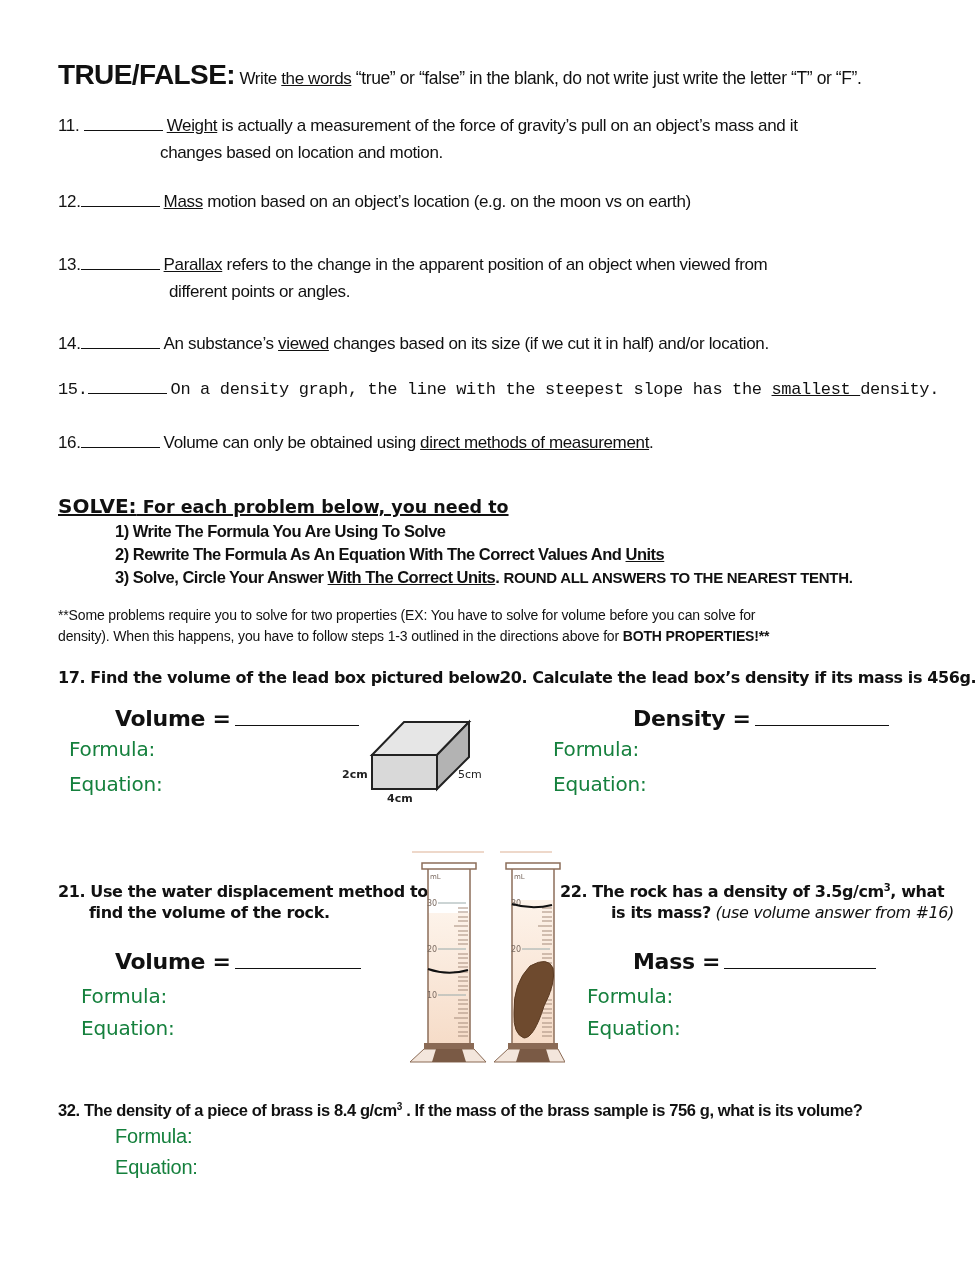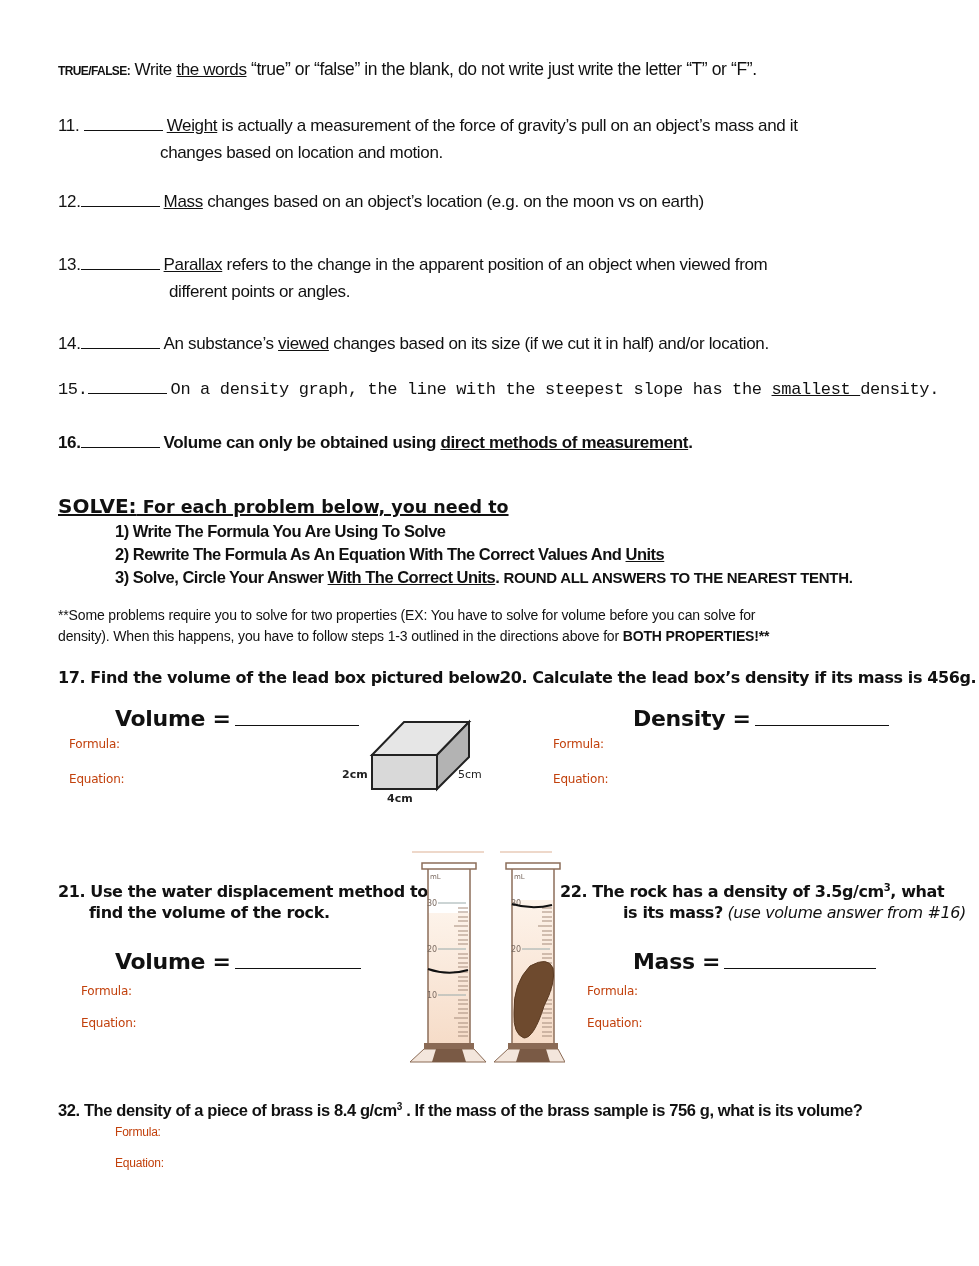--- a/index.html
+++ b/index.html
@@ -8,74 +8,74 @@
     font-family: "DejaVu Sans", "Liberation Sans", sans-serif;
     color: #111;
   }
   .abs { position: absolute; white-space: nowrap; }
   .cond { font-family: "Liberation Sans", "DejaVu Sans", sans-serif; letter-spacing: -0.3px; }
   .u { text-decoration: underline; }
   .b { font-weight: bold; }
   .i { font-style: italic; }
 
   .tf-head { left: 58px; top: 59px; font-size: 17.5px; letter-spacing: -0.4px; }
-  .tf-head .big { font-size: 12px; font-weight: bold; letter-spacing: -0.6px; }
+  .tf-head .big { font-size: 28px; font-weight: bold; letter-spacing: -0.6px; }
   .tf-head .mid { font-weight: normal; font-size: 17px; }
 
   .q { font-size: 17px; letter-spacing: -0.35px; line-height: 27px; }
   .q .num { display: inline-block; }
   .q .blank { display: inline-block; width: 79px; border-bottom: 1px solid #111; height: 14px; vertical-align: baseline; margin-right: 4px; }
 
   .solve-title { left: 58px; top: 494px; font-size: 20px; font-weight: bold; text-decoration: underline; }
   .solve-title .small { font-size: 17.5px; }
   .step { left: 115px; font-size: 16.5px; font-weight: bold; letter-spacing: -0.5px; }
   .step .caps { font-size: 15px; letter-spacing: -0.3px; }
 
   .note { left: 58px; font-size: 14px; letter-spacing: -0.15px; }
 
   .prob { font-size: 16px; font-weight: bold; letter-spacing: -0.4px; }
   .ans { font-size: 22px; font-weight: bold; letter-spacing: -0.3px; }
   .ans .line { display: inline-block; border-bottom: 1.5px solid #111; height: 14px; vertical-align: baseline; margin-left: 4px; }
-  .lbl { font-size: 12px; color: #c2410c; letter-spacing: -0.2px; }
+  .lbl { font-size: 20px; color: #15803d; letter-spacing: -0.2px; }
   .sup { font-size: 10px; vertical-align: super; line-height: 0; }
 </style>
 </head>
 <body>
 
 <div class="abs tf-head cond">
   <span class="big">TRUE/FALSE:</span>
   <span class="mid">Write</span>
   <span class="mid u">the words</span>
   <span>“true” or “false” in the blank, do not write just write the letter “T” or “F”.</span>
 </div>
 
 <div class="abs q cond" style="left:58px; top:112px;">
   <span class="num">11.</span>
   <span class="blank"></span><span></span><span class="u">Weight</span><span> is actually a measurement of the force of gravity’s pull on an object’s mass and it</span>
 </div>
 <div class="abs q cond" style="left:160px; top:139px;">changes based on location and motion.</div>
 
 <div class="abs q cond" style="left:58px; top:188px;">
-  <span class="num">12.</span><span class="blank"></span><span></span><span class="u">Mass</span><span> changes based on an object’s location (e.g. on the moon vs on earth)</span>
+  <span class="num">12.</span><span class="blank"></span><span></span><span class="u">Mass</span><span> motion based on an object’s location (e.g. on the moon vs on earth)</span>
 </div>
 
 <div class="abs q cond" style="left:58px; top:251px;">
   <span class="num">13.</span><span class="blank"></span><span></span><span class="u">Parallax</span><span> refers to the change in the apparent position of an object when viewed from</span>
 </div>
 <div class="abs q cond" style="left:169px; top:278px;">different points or angles.</div>
 
 <div class="abs q cond" style="left:58px; top:330px;">
   <span class="num">14.</span><span class="blank"></span><span>An substance’s </span><span class="u">viewed</span><span> changes based on its size (if we cut it in half) and/or location.</span>
 </div>
 
 <div class="abs q cond" style="left:58px; top:376px;font-family:Liberation Mono, monospace;">
   <span class="num">15.</span><span class="blank"></span><span>On a density graph, the line with the steepest slope has the </span><span class="u">smallest </span><span>density.</span>
 </div>
 
-<div class="abs q cond" style="left:58px; top:429px;font-weight:bold;">
+<div class="abs q cond" style="left:58px; top:429px;">
   <span class="num">16.</span><span class="blank"></span><span>Volume can only be obtained using </span><span class="u">direct methods of measurement</span><span>.</span>
 </div>
 
 <div class="abs solve-title">
   <span>SOLVE:</span><span class="small"> For each problem below, you need to</span>
 </div>
 <div class="abs step cond" style="top:522px;">
   <span>1) Write The Formula You Are Using To Solve</span>
 </div>
 <div class="abs step cond" style="top:545px;">
@@ -218,21 +218,21 @@
     <path d="M130,118 Q148,108 153,120 Q156,135 144,158 Q134,190 124,190 Q113,186 114,165 Q113,135 130,118 Z" fill="#6e4a2e" stroke="#5a3a22" stroke-width="1"></path>
     <rect x="108" y="195" width="50" height="6" fill="#8a6a55"></rect>
     <path d="M108,201 L158,201 L165,214 L94,214 Z" fill="#f3e6dc" stroke="#8a6a55" stroke-width="1"></path>
     <path d="M120,201 L146,201 L150,214 L116,214 Z" fill="#7a5a45"></path>
   </g>
 </svg>
 
 <div class="abs prob" style="left:560px; top:882px;">
   <span>22.  The rock has a density of 3.5g/cm</span><span class="sup">3</span><span>, what</span>
 </div>
-<div class="abs prob" style="left:611px; top:903px;margin-left:12px;">
+<div class="abs prob" style="left:611px; top:903px;">
   <span>is its mass?</span><span class="i" style="font-weight:normal;"> (use volume answer from #16)</span>
 </div>
 <div class="abs ans" style="left:633px; top:949px;">
   <span>Mass =</span><span class="line" style="width:152px;"></span>
 </div>
 <div class="abs lbl" style="left:587px; top:984px;">Formula:</div>
 <div class="abs lbl" style="left:587px; top:1016px;">Equation:</div>
 
 <div class="abs prob cond" style="left:58px; top:1101px; font-size:16.5px;">
   <span>32.  The density of a piece of brass is 8.4 g/cm</span><span class="sup">3</span><span> . If the mass of the brass sample is 756 g, what is its volume?</span>

